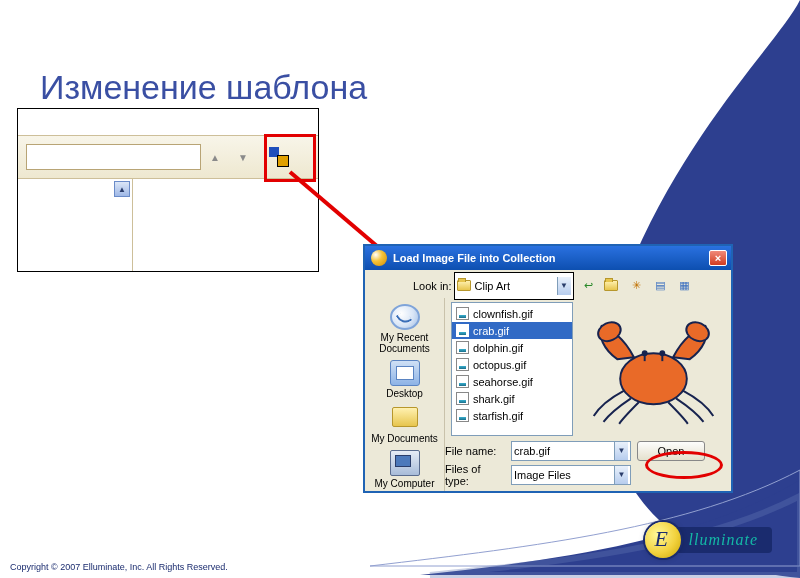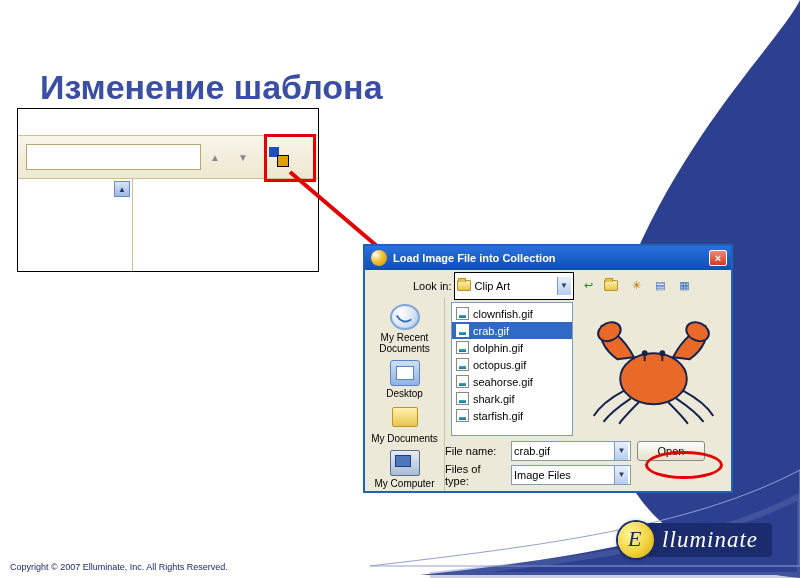--- a/index.html
+++ b/index.html
@@ -11,21 +11,21 @@
     overflow: hidden;
   }
   .bg-swoosh {
     position: absolute; inset: 0;
     z-index: 0;
   }
   .slide-title {
     position: absolute;
     left: 40px; top: 68px;
     font-size: 34px;
-    font-weight: bold;
+    font-weight: normal;
     color: #3a4fa3;
     z-index: 5;
   }
   .toolbar-shot {
     position: absolute;
     left: 17px; top: 108px;
     width: 302px; height: 164px;
     background: #fff;
     border: 1px solid #000;
     z-index: 5;
@@ -208,22 +208,22 @@
     display:flex; align-items:center;
   }
   .logo-bulb {
     width:36px; height:36px; border-radius:50%;
     background: radial-gradient(circle at 35% 35%, #fff89a, #f2d23e 55%, #caa400);
     box-shadow: 0 0 0 2px #1a2b6e, 0 0 6px rgba(0,0,0,.3);
     position:relative; margin-right:-8px; z-index:1;
   }
   .logo-bulb::before { content:'E'; position:absolute; left:10px; top:4px; font-family:Georgia,serif;
     font-size:22px; color:#1a2b6e; font-style:italic; }
-  .logo-text { background:#1a2b6e; color:#ffffff; font-family:Georgia,serif; font-style:italic;
-    font-size:23px; padding: 4px 14px 4px 16px; border-radius:4px; letter-spacing:1px; }
+  .logo-text { background:#1a2b6e; color:#14b8a6; font-family:Georgia,serif; font-style:italic;
+    font-size:16px; padding: 4px 14px 4px 16px; border-radius:4px; letter-spacing:1px; }
 
   .copyright {
     position:absolute; left:10px; bottom:6px;
     font-size:9px; color:#1a2b6e; z-index:15;
   }
 </style>
 </head>
 <body>
 
 <svg class="bg-swoosh" width="800" height="578">

